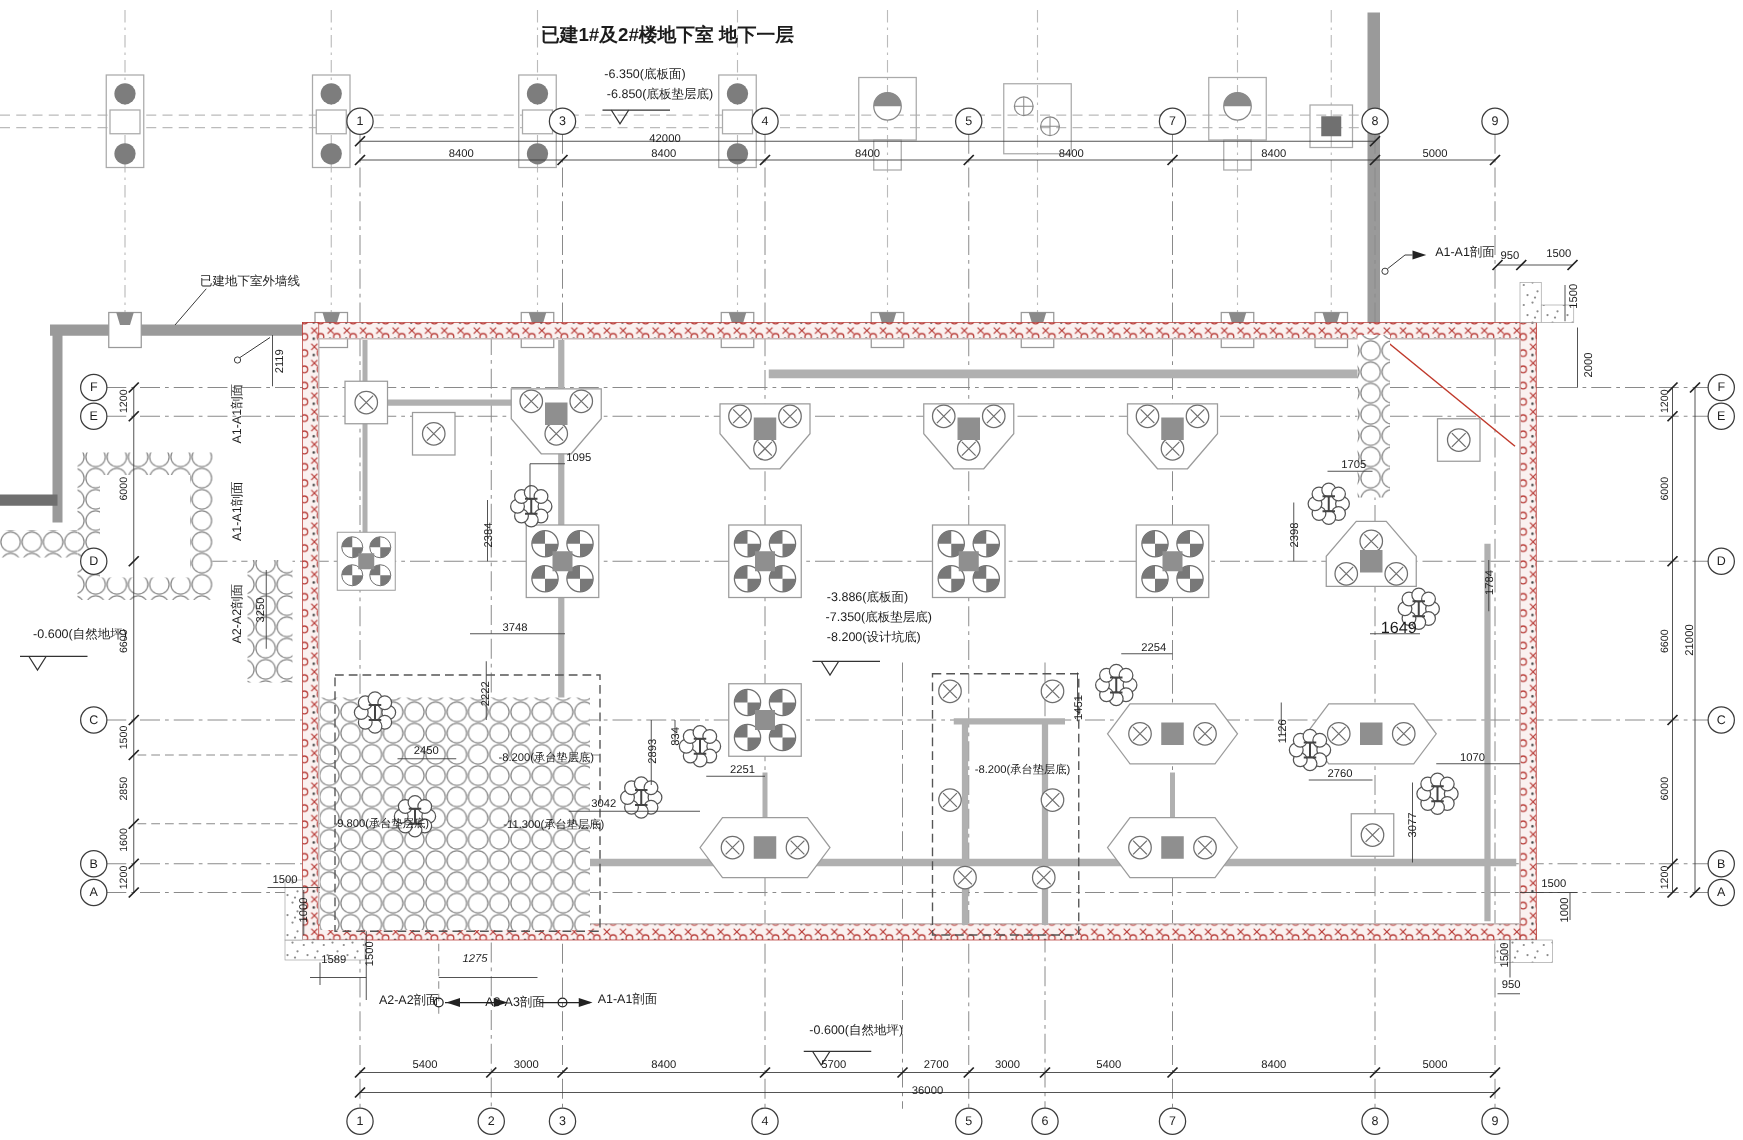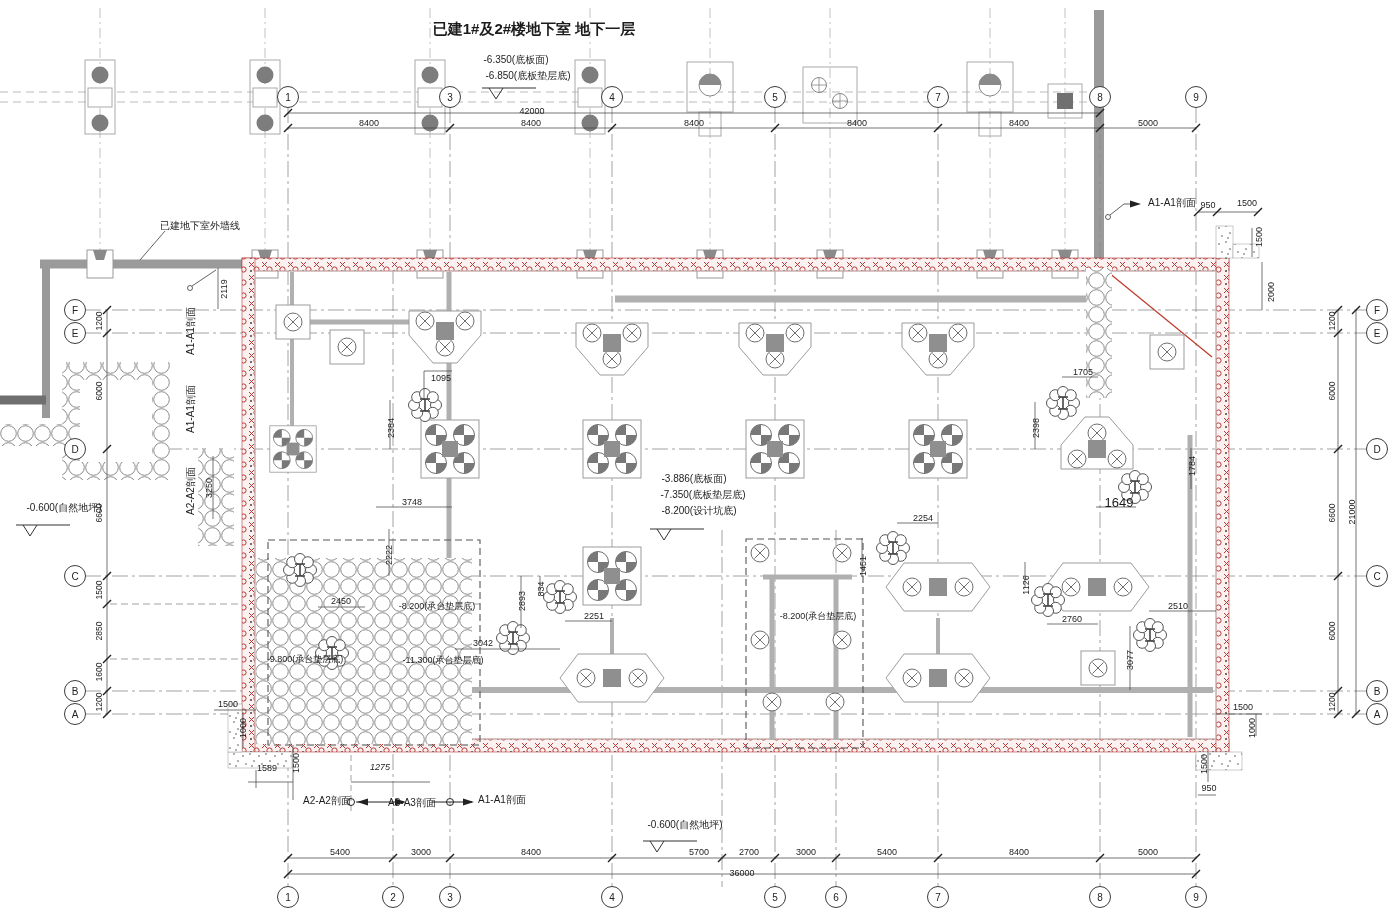--- a/index.html
+++ b/index.html
@@ -407,59 +407,59 @@
       <div class="ann" style="left: 1332px; top: 321px; font-size: 8.5px; transform: translate(-50%, -50%) rotate(-90deg);">1200</div>
       <div class="ann" style="left: 1332px; top: 391px; font-size: 8.5px; transform: translate(-50%, -50%) rotate(-90deg);">6000</div>
       <div class="ann" style="left: 1332px; top: 513px; font-size: 8.5px; transform: translate(-50%, -50%) rotate(-90deg);">6600</div>
       <div class="ann" style="left: 1332px; top: 631px; font-size: 8.5px; transform: translate(-50%, -50%) rotate(-90deg);">6000</div>
       <div class="ann" style="left: 1332px; top: 702px; font-size: 8.5px; transform: translate(-50%, -50%) rotate(-90deg);">1200</div>
       <div class="ann" style="left: 1352px; top: 512px; font-size: 9px; transform: translate(-50%, -50%) rotate(-90deg);">21000</div>
       <div class="ann" style="left: 694px; top: 479px; font-size: 10px;">-3.886(底板面)</div>
       <div class="ann" style="left: 703px; top: 495px; font-size: 10px;">-7.350(底板垫层底)</div>
       <div class="ann" style="left: 699px; top: 511px; font-size: 10px;">-8.200(设计坑底)</div>
       <div class="ann" style="left: 685px; top: 825px; font-size: 10px;">-0.600(自然地坪)</div>
-      <div class="ann" style="left: 441px; top: 366px; font-size: 9px; margin-top: 12px;">1095</div>
+      <div class="ann" style="left: 463px; top: 366px; font-size: 9px;">1095</div>
       <div class="ann" style="left: 391px; top: 428px; font-size: 9px; transform: translate(-50%, -50%) rotate(-90deg);">2384</div>
       <div class="ann" style="left: 412px; top: 502px; font-size: 9px;">3748</div>
       <div class="ann" style="left: 389px; top: 555px; font-size: 9px; transform: translate(-50%, -50%) rotate(-90deg);">2222</div>
       <div class="ann" style="left: 341px; top: 601px; font-size: 9px;">2450</div>
       <div class="ann" style="left: 522px; top: 601px; font-size: 9px; transform: translate(-50%, -50%) rotate(-90deg);">2893</div>
       <div class="ann" style="left: 541px; top: 589px; font-size: 9px; transform: translate(-50%, -50%) rotate(-90deg);">834</div>
       <div class="ann" style="left: 594px; top: 616px; font-size: 9px;">2251</div>
       <div class="ann" style="left: 483px; top: 643px; font-size: 9px;">3042</div>
       <div class="ann" style="left: 437px; top: 606px; font-size: 9px;">-8.200(承台垫层底)</div>
       <div class="ann" style="left: 305px; top: 659px; font-size: 9px;">-9.800(承台垫层底)</div>
       <div class="ann" style="left: 443px; top: 660px; font-size: 9px;">-11.300(承台垫层底)</div>
       <div class="ann" style="left: 818px; top: 616px; font-size: 9px;">-8.200(承台垫层底)</div>
       <div class="ann" style="left: 923px; top: 518px; font-size: 9px;">2254</div>
       <div class="ann" style="left: 863px; top: 566px; font-size: 9px; transform: translate(-50%, -50%) rotate(-90deg);">1451</div>
       <div class="ann" style="left: 1083px; top: 372px; font-size: 9px;">1705</div>
       <div class="ann" style="left: 1036px; top: 428px; font-size: 9px; transform: translate(-50%, -50%) rotate(-90deg);">2398</div>
       <div class="ann" style="left: 1192px; top: 466px; font-size: 9px; transform: translate(-50%, -50%) rotate(-90deg);">1784</div>
       <div class="ann" style="left: 1119px; top: 502px; font-size: 13px;">1649</div>
       <div class="ann" style="left: 1026px; top: 585px; font-size: 9px; transform: translate(-50%, -50%) rotate(-90deg);">1126</div>
       <div class="ann" style="left: 1072px; top: 619px; font-size: 9px;">2760</div>
-      <div class="ann" style="left: 1178px; top: 606px; font-size: 9px;">2510</div>
+      <div class="ann" style="left: 1178px; top: 606px; font-size: 9px;">1070</div>
       <div class="ann" style="left: 1130px; top: 660px; font-size: 9px; transform: translate(-50%, -50%) rotate(-90deg);">3077</div>
       <div class="ann" style="left: 228px; top: 704px; font-size: 9px;">1500</div>
       <div class="ann" style="left: 243px; top: 728px; font-size: 9px; transform: translate(-50%, -50%) rotate(-90deg);">1000</div>
       <div class="ann" style="left: 267px; top: 768px; font-size: 9px;">1589</div>
       <div class="ann" style="left: 296px; top: 763px; font-size: 9px; transform: translate(-50%, -50%) rotate(-90deg);">1500</div>
       <div class="ann" style="left: 380px; top: 767px; font-size: 9px; font-style: italic;">1275</div>
       <div class="ann" style="left: 327px; top: 801px; font-size: 10px;">A2-A2剖面</div>
       <div class="ann" style="left: 412px; top: 803px; font-size: 10px;">A3-A3剖面</div>
       <div class="ann" style="left: 502px; top: 800px; font-size: 10px;">A1-A1剖面</div>
       <div class="ann" style="left: 1243px; top: 707px; font-size: 9px;">1500</div>
       <div class="ann" style="left: 1252px; top: 728px; font-size: 9px; transform: translate(-50%, -50%) rotate(-90deg);">1000</div>
       <div class="ann" style="left: 1204px; top: 764px; font-size: 9px; transform: translate(-50%, -50%) rotate(-90deg);">1500</div>
       <div class="ann" style="left: 1209px; top: 788px; font-size: 9px;">950</div>
       <div class="ann" style="left: 340px; top: 852px; font-size: 9px;">5400</div>
       <div class="ann" style="left: 421px; top: 852px; font-size: 9px;">3000</div>
       <div class="ann" style="left: 531px; top: 852px; font-size: 9px;">8400</div>
-      <div class="ann" style="left: 667px; top: 852px; font-size: 9px; margin-left: 32px;">5700</div>
+      <div class="ann" style="left: 667px; top: 852px; font-size: 9px;">5700</div>
       <div class="ann" style="left: 749px; top: 852px; font-size: 9px;">2700</div>
       <div class="ann" style="left: 806px; top: 852px; font-size: 9px;">3000</div>
       <div class="ann" style="left: 887px; top: 852px; font-size: 9px;">5400</div>
       <div class="ann" style="left: 1019px; top: 852px; font-size: 9px;">8400</div>
       <div class="ann" style="left: 1148px; top: 852px; font-size: 9px;">5000</div>
       <div class="ann" style="left: 742px; top: 873px; font-size: 9px;">36000</div>
       <div class="bubble" style="left: 288px; top: 97px;">1</div>
       <div class="bubble" style="left: 450px; top: 97px;">3</div>
       <div class="bubble" style="left: 612px; top: 97px;">4</div>
       <div class="bubble" style="left: 775px; top: 97px;">5</div>

